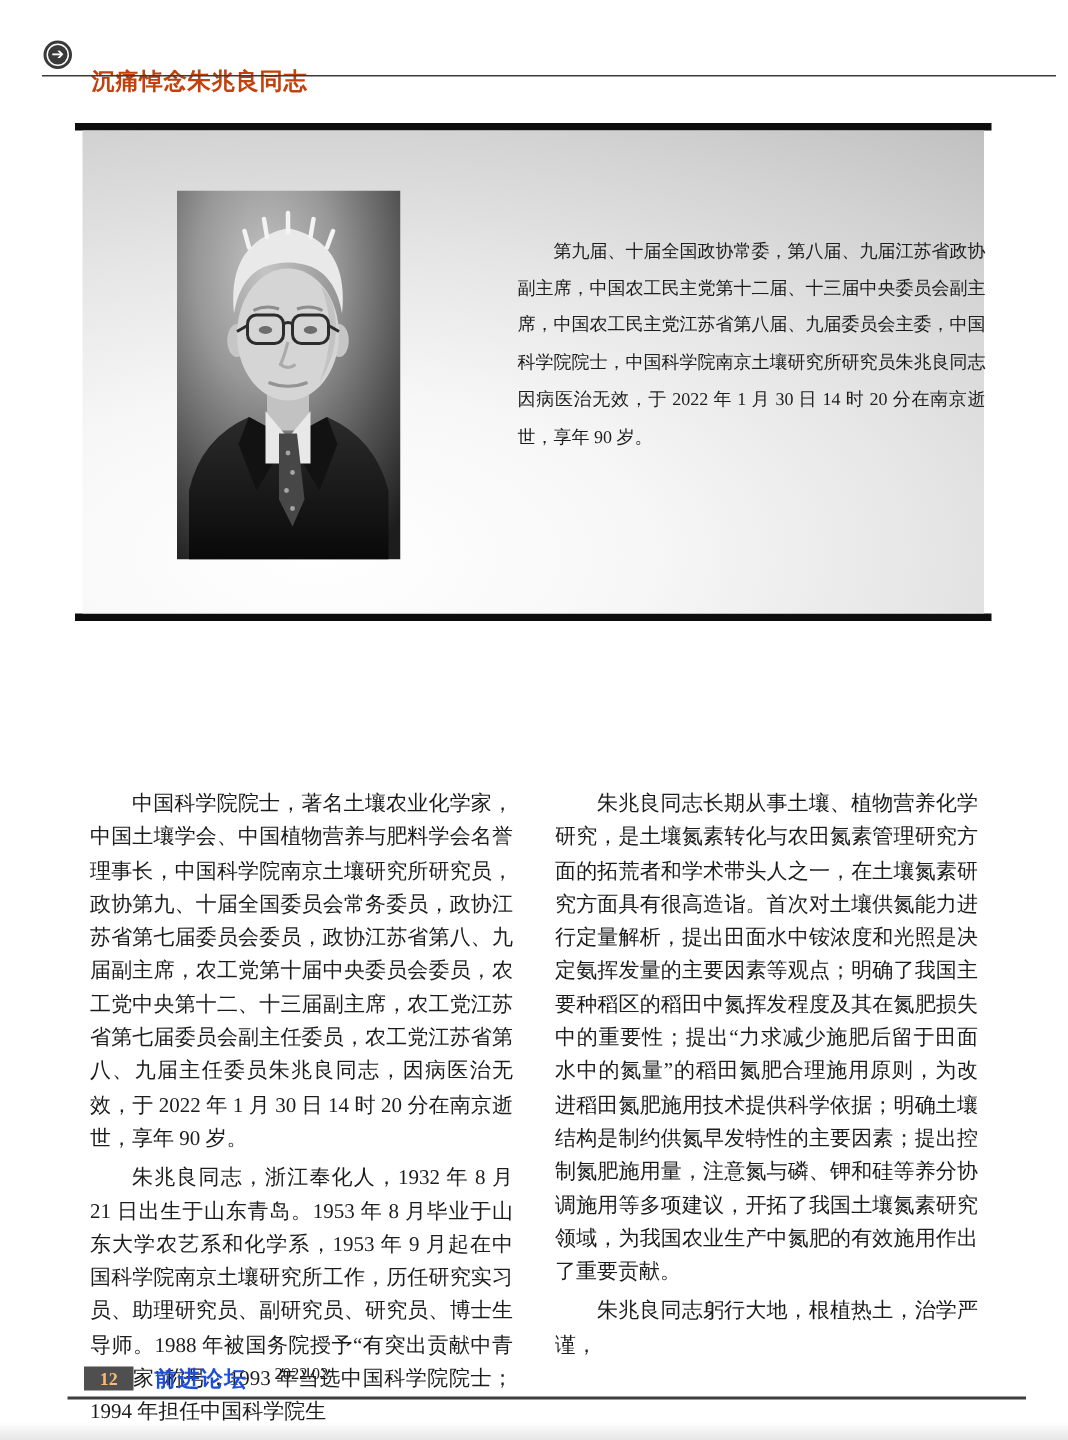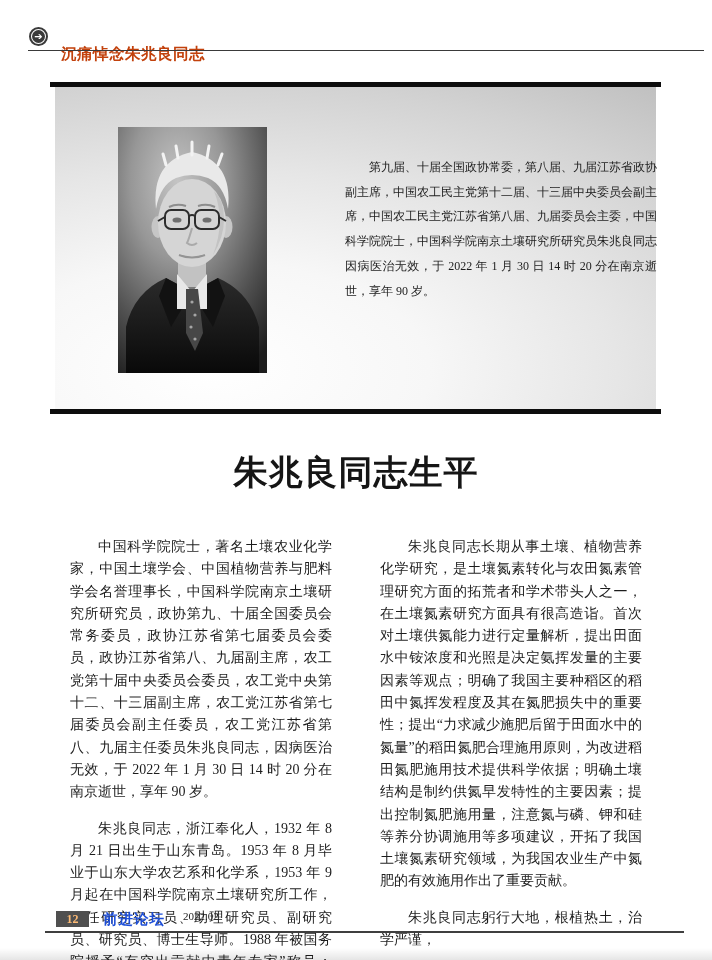--- a/index.html
+++ b/index.html
@@ -83,21 +83,21 @@
     font-weight: bold; font-size: 34px; color: #151515;
     letter-spacing: 1px;
   }
   .columns {
     position: absolute; left: 56px; top: 522px; width: 600px;
     display: flex; gap: 20px;
   }
   .col { width: 290px; }
   .col p {
     font-size: 14px; line-height: 22.3px; color: #1c1c1c;
-    text-align: justify; margin: 14px;
+    text-align: justify; margin: 4px;
   }
   .col p.indent { text-indent: 2em; }
 
   
   .footer-badge {
     position: absolute; left: 56px; top: 911px;
     width: 33px; height: 16px;
     background: #4f4f4f; color: #fdba74;
     font-size: 12px; font-weight: bold; line-height: 16px;
     text-align: center;
@@ -186,21 +186,20 @@
       </div>
 
       <div class="notice-right">
         <div class="notice-body">第九届、十届全国政协常委，第八届、九届江苏省政协副主席，中国农工民主党第十二届、十三届中央委员会副主席，中国农工民主党江苏省第八届、九届委员会主委，中国科学院院士，中国科学院南京土壤研究所研究员朱兆良同志因病医治无效，于 2022 年 1 月 30 日 14 时 20 分在南京逝世，享年 90 岁。</div>
       </div>
 
     </div>
     <div class="bar"></div>
   </div>
 
-  <div class="article-title">朱兆良同志生平</div>
 
   <div class="columns">
     <div class="col">
       <p class="indent">中国科学院院士，著名土壤农业化学家，中国土壤学会、中国植物营养与肥料学会名誉理事长，中国科学院南京土壤研究所研究员，政协第九、十届全国委员会常务委员，政协江苏省第七届委员会委员，政协江苏省第八、九届副主席，农工党第十届中央委员会委员，农工党中央第十二、十三届副主席，农工党江苏省第七届委员会副主任委员，农工党江苏省第八、九届主任委员朱兆良同志，因病医治无效，于 2022 年 1 月 30 日 14 时 20 分在南京逝世，享年 90 岁。</p>
       <p class="indent">朱兆良同志，浙江奉化人，1932 年 8 月 21 日出生于山东青岛。1953 年 8 月毕业于山东大学农艺系和化学系，1953 年 9 月起在中国科学院南京土壤研究所工作，历任研究实习员、助理研究员、副研究员、研究员、博士生导师。1988 年被国务院授予“有突出贡献中青年专家”称号；1993 年当选中国科学院院士；1994 年担任中国科学院生</p>
     </div>
     <div class="col">
       <p class="indent">朱兆良同志长期从事土壤、植物营养化学研究，是土壤氮素转化与农田氮素管理研究方面的拓荒者和学术带头人之一，在土壤氮素研究方面具有很高造诣。首次对土壤供氮能力进行定量解析，提出田面水中铵浓度和光照是决定氨挥发量的主要因素等观点；明确了我国主要种稻区的稻田中氮挥发程度及其在氮肥损失中的重要性；提出“力求减少施肥后留于田面水中的氮量”的稻田氮肥合理施用原则，为改进稻田氮肥施用技术提供科学依据；明确土壤结构是制约供氮早发特性的主要因素；提出控制氮肥施用量，注意氮与磷、钾和硅等养分协调施用等多项建议，开拓了我国土壤氮素研究领域，为我国农业生产中氮肥的有效施用作出了重要贡献。</p>
       <p class="indent">朱兆良同志躬行大地，根植热土，治学严谨，</p>
     </div>

